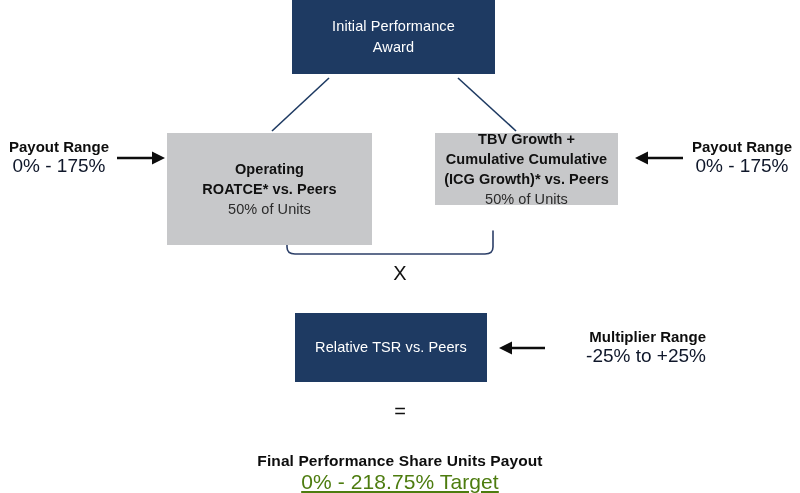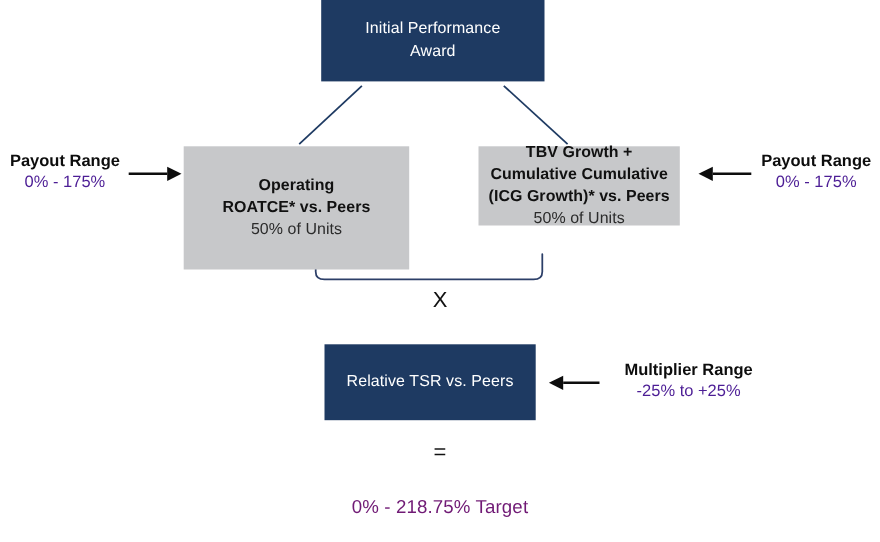--- a/index.html
+++ b/index.html
@@ -65,24 +65,24 @@
     text-align: center;
   }
   .annot .title {
     font-size: 15px;
     font-weight: bold;
     line-height: 19px;
     color: #0d0d0d;
     white-space: nowrap;
   }
   .annot .value {
-    font-size: 15px;
+    font-size: 19px;
     font-weight: 400;
     line-height: 19px;
-    color: #4c1d95;
+    color: #0f172a;
     white-space: nowrap;
   }
 
   
   #vec {
     position: absolute;
     left: 0; top: 0;
     width: 800px;
     height: 493px;
     pointer-events: none;
@@ -104,25 +104,26 @@
     text-align: center;
   }
   .footer-title {
     font-size: 15.5px;
     font-weight: bold;
     color: #0d0d0d;
     line-height: 21px;
     letter-spacing: 0.1px;
   }
   .footer-sub {
-    font-size: 17px;
+    font-size: 21px;
     font-weight: 400;
-    color: #701a75;
+    color: #4d7c0f;
     line-height: 21px;
     letter-spacing: 0.1px;
+    text-decoration: underline;
   }
 </style>
 </head>
 <body>
 
 <div id="stage">
 
   <svg id="vec" viewBox="0 0 800 493" xmlns="http://www.w3.org/2000/svg">
 
     <line x1="329" y1="78" x2="272" y2="131" stroke="#1e3a62" stroke-width="1.6"></line>
@@ -173,24 +174,25 @@
     <div class="title">Payout Range</div>
     <div class="value">0% - 175%</div>
   </div>
 
   <div class="op-symbol" style="left:370px; top:262px; width:60px;">X</div>
 
   <div class="box box-navy" style="left:295px; top:313px; width:192px; height:69px;">
     <div class="navy-line">Relative TSR vs. Peers</div>
   </div>
 
-  <div class="annot" style="left:546px; top:327px; width:160px;">
+  <div class="annot" style="left:546px; top:327px; width:160px;text-align:right;">
     <div class="title">Multiplier Range</div>
     <div class="value">-25% to +25%</div>
   </div>
 
   <div class="op-symbol" style="left:370px; top:400px; width:60px;">=</div>
 
   <div class="footer-block" style="top:450px;">
+    <div class="footer-title">Final Performance Share Units Payout</div>
     <div class="footer-sub">0% - 218.75% Target</div>
   </div>
 
 </div>
 
 </body></html>

